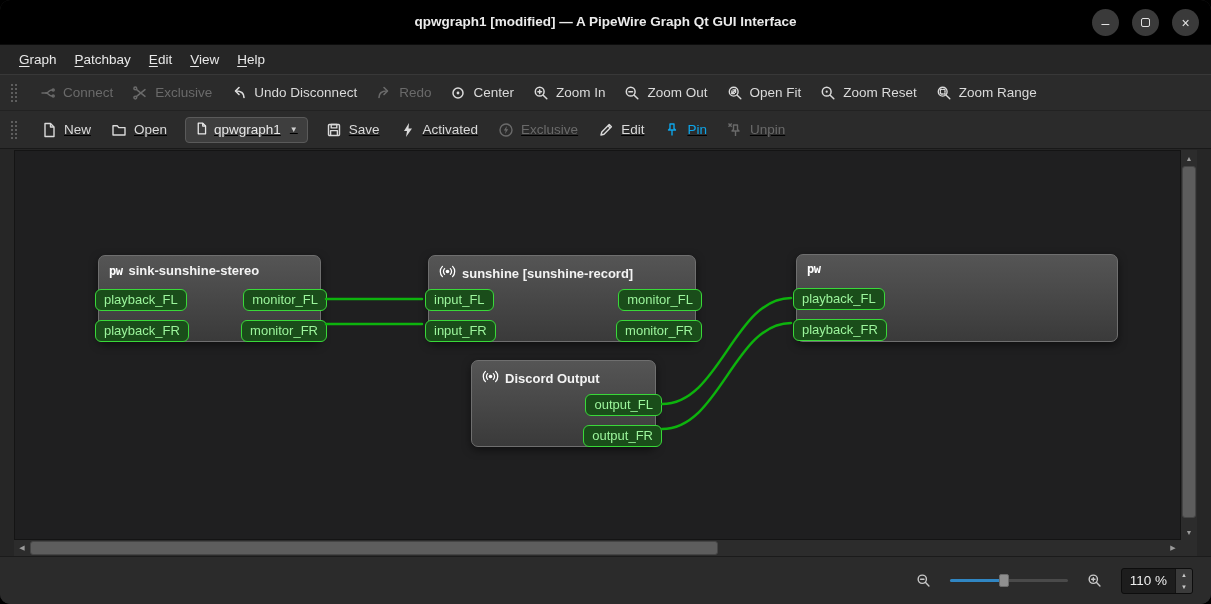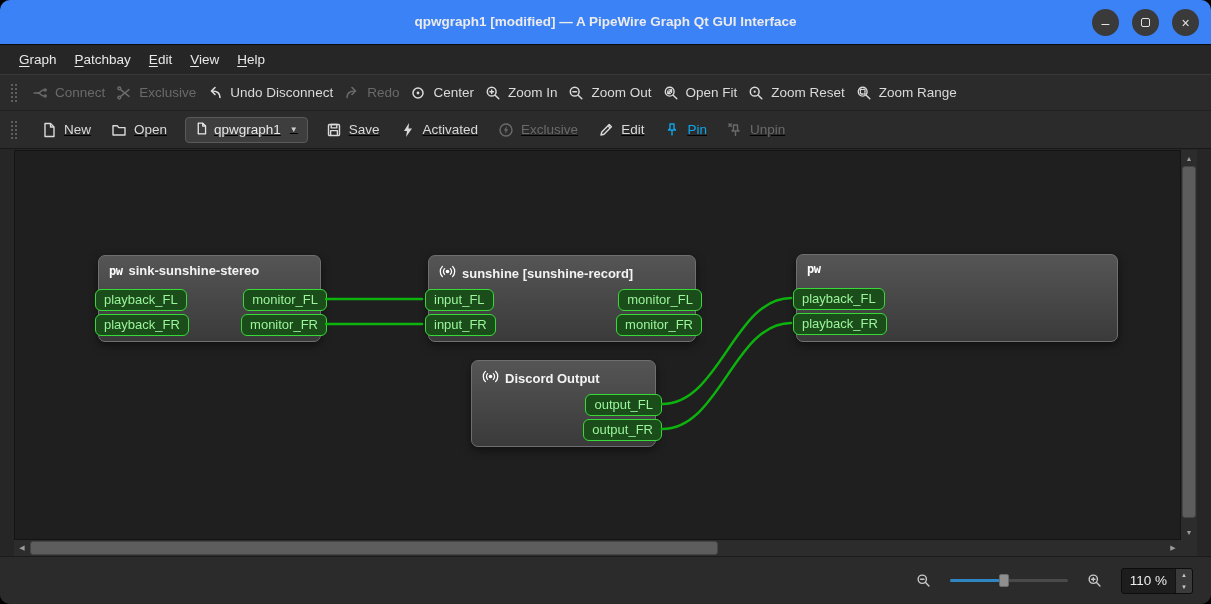--- a/index.html
+++ b/index.html
@@ -4,40 +4,40 @@
 <style>
   * { margin:0; padding:0; box-sizing:border-box; }
   html,body { background:#000; }
   body { font-family:"Liberation Sans","DejaVu Sans",sans-serif; }
 
   .window { position:relative; width:1211px; height:604px; background:#262626;
             border-radius:10px; overflow:hidden; }
 
   
   .titlebar { position:absolute; left:0; top:0; width:100%; height:45px;
-              background:#3b82f6; border-bottom:1px solid #0c0c0c; }
+              background:#000000; border-bottom:1px solid #0c0c0c; }
   .title { position:absolute; width:100%; text-align:center; top:14px;
            font-size:13.5px; font-weight:bold; color:#ebebeb; }
   .win-controls { position:absolute; right:12px; top:9px; display:flex; gap:13px; }
   .win-btn { width:27px; height:27px; border-radius:50%; background:#3a3a3a;
              color:#e3e3e3; display:flex; align-items:center; justify-content:center;
              font-size:14px; line-height:1; }
   .win-btn .sq { width:9px; height:9px; border:1.4px solid #e3e3e3; border-radius:2px; }
 
   
   .menubar { position:absolute; left:0; top:45px; width:100%; height:29px;
              background:#262626; display:flex; align-items:center; padding:0 10px; }
   .menu-item { color:#e8e8e8; font-size:13.5px; padding:4px 9px; border-radius:3px; }
   .menu-item .mn { text-decoration:underline; text-underline-offset:2px; }
 
   
   .toolbar { position:absolute; left:0; width:100%; background:#2b2b2b;
              display:flex; align-items:center; padding-left:10px; }
   #toolbar-main { top:74px; height:37px; border-top:1px solid #383838;
-                  border-bottom:1px solid #222; gap:7px; }
+                  border-bottom:1px solid #222; gap:15px; }
   #toolbar-file { top:111px; height:38px; border-bottom:1px solid #191919; gap:16px;text-decoration:underline; }
   .grip { width:7px; height:20px; margin-right:6px; flex:0 0 auto;
           background-image:radial-gradient(circle,#5e5e5e 1px,transparent 1.4px);
           background-size:4px 4px; }
   .tb-btn { display:flex; align-items:center; gap:7px; color:#dadada;
             font-size:13.5px; white-space:nowrap; padding:5px 2px; }
   .tb-btn svg { display:block; flex:0 0 auto; }
   .tb-btn.disabled { color:#6a6a6a; }
   .tb-btn.dim { color:#0ea5e9; }
   .combo { display:flex; align-items:center; gap:6px; background:#3e3e3e;
@@ -57,21 +57,21 @@
   .node-header { display:flex; align-items:center; gap:6px; padding:7px 10px 3px;
                  color:#f3f3f3; font-size:13px; font-weight:bold; white-space:nowrap;
                  overflow:hidden; }
   .pw-glyph { font-family:"DejaVu Sans Mono",monospace; font-weight:bold;
               font-size:12px; color:#fff; letter-spacing:-.5px; }
   .port { position:absolute; height:22px; line-height:19px; padding:0 8px;
           background:#1a4d1a; border:1.5px solid #39d839; border-radius:6px;
           color:#9cf59c; font-size:13px; white-space:nowrap; }
   .port.in  { left:-4px; }
   .port.out { right:-7px; }
-  .r1 { top:33px; } .r2 { top:58px; }
+  .r1 { top:33px; } .r2 { top:64px; }
 
   
   .vscroll { position:absolute; right:0; top:0; width:16px; height:390px; background:#2c2c2c; }
   .hscroll { position:absolute; left:0; bottom:0; width:1167px; height:16px; background:#2c2c2c; }
   .corner  { position:absolute; right:0; bottom:0; width:16px; height:16px; background:#2c2c2c; }
   .sarrow { position:absolute; width:16px; height:16px; color:#9b9b9b; font-size:7px;
             display:flex; align-items:center; justify-content:center; }
   .hthumb { position:absolute; left:16px; top:1px; width:688px; height:14px;
             background:#5d5d5d; border:1px solid #454545; border-radius:3px; }
   .vthumb { position:absolute; left:1px; top:16px; width:14px; height:352px;

